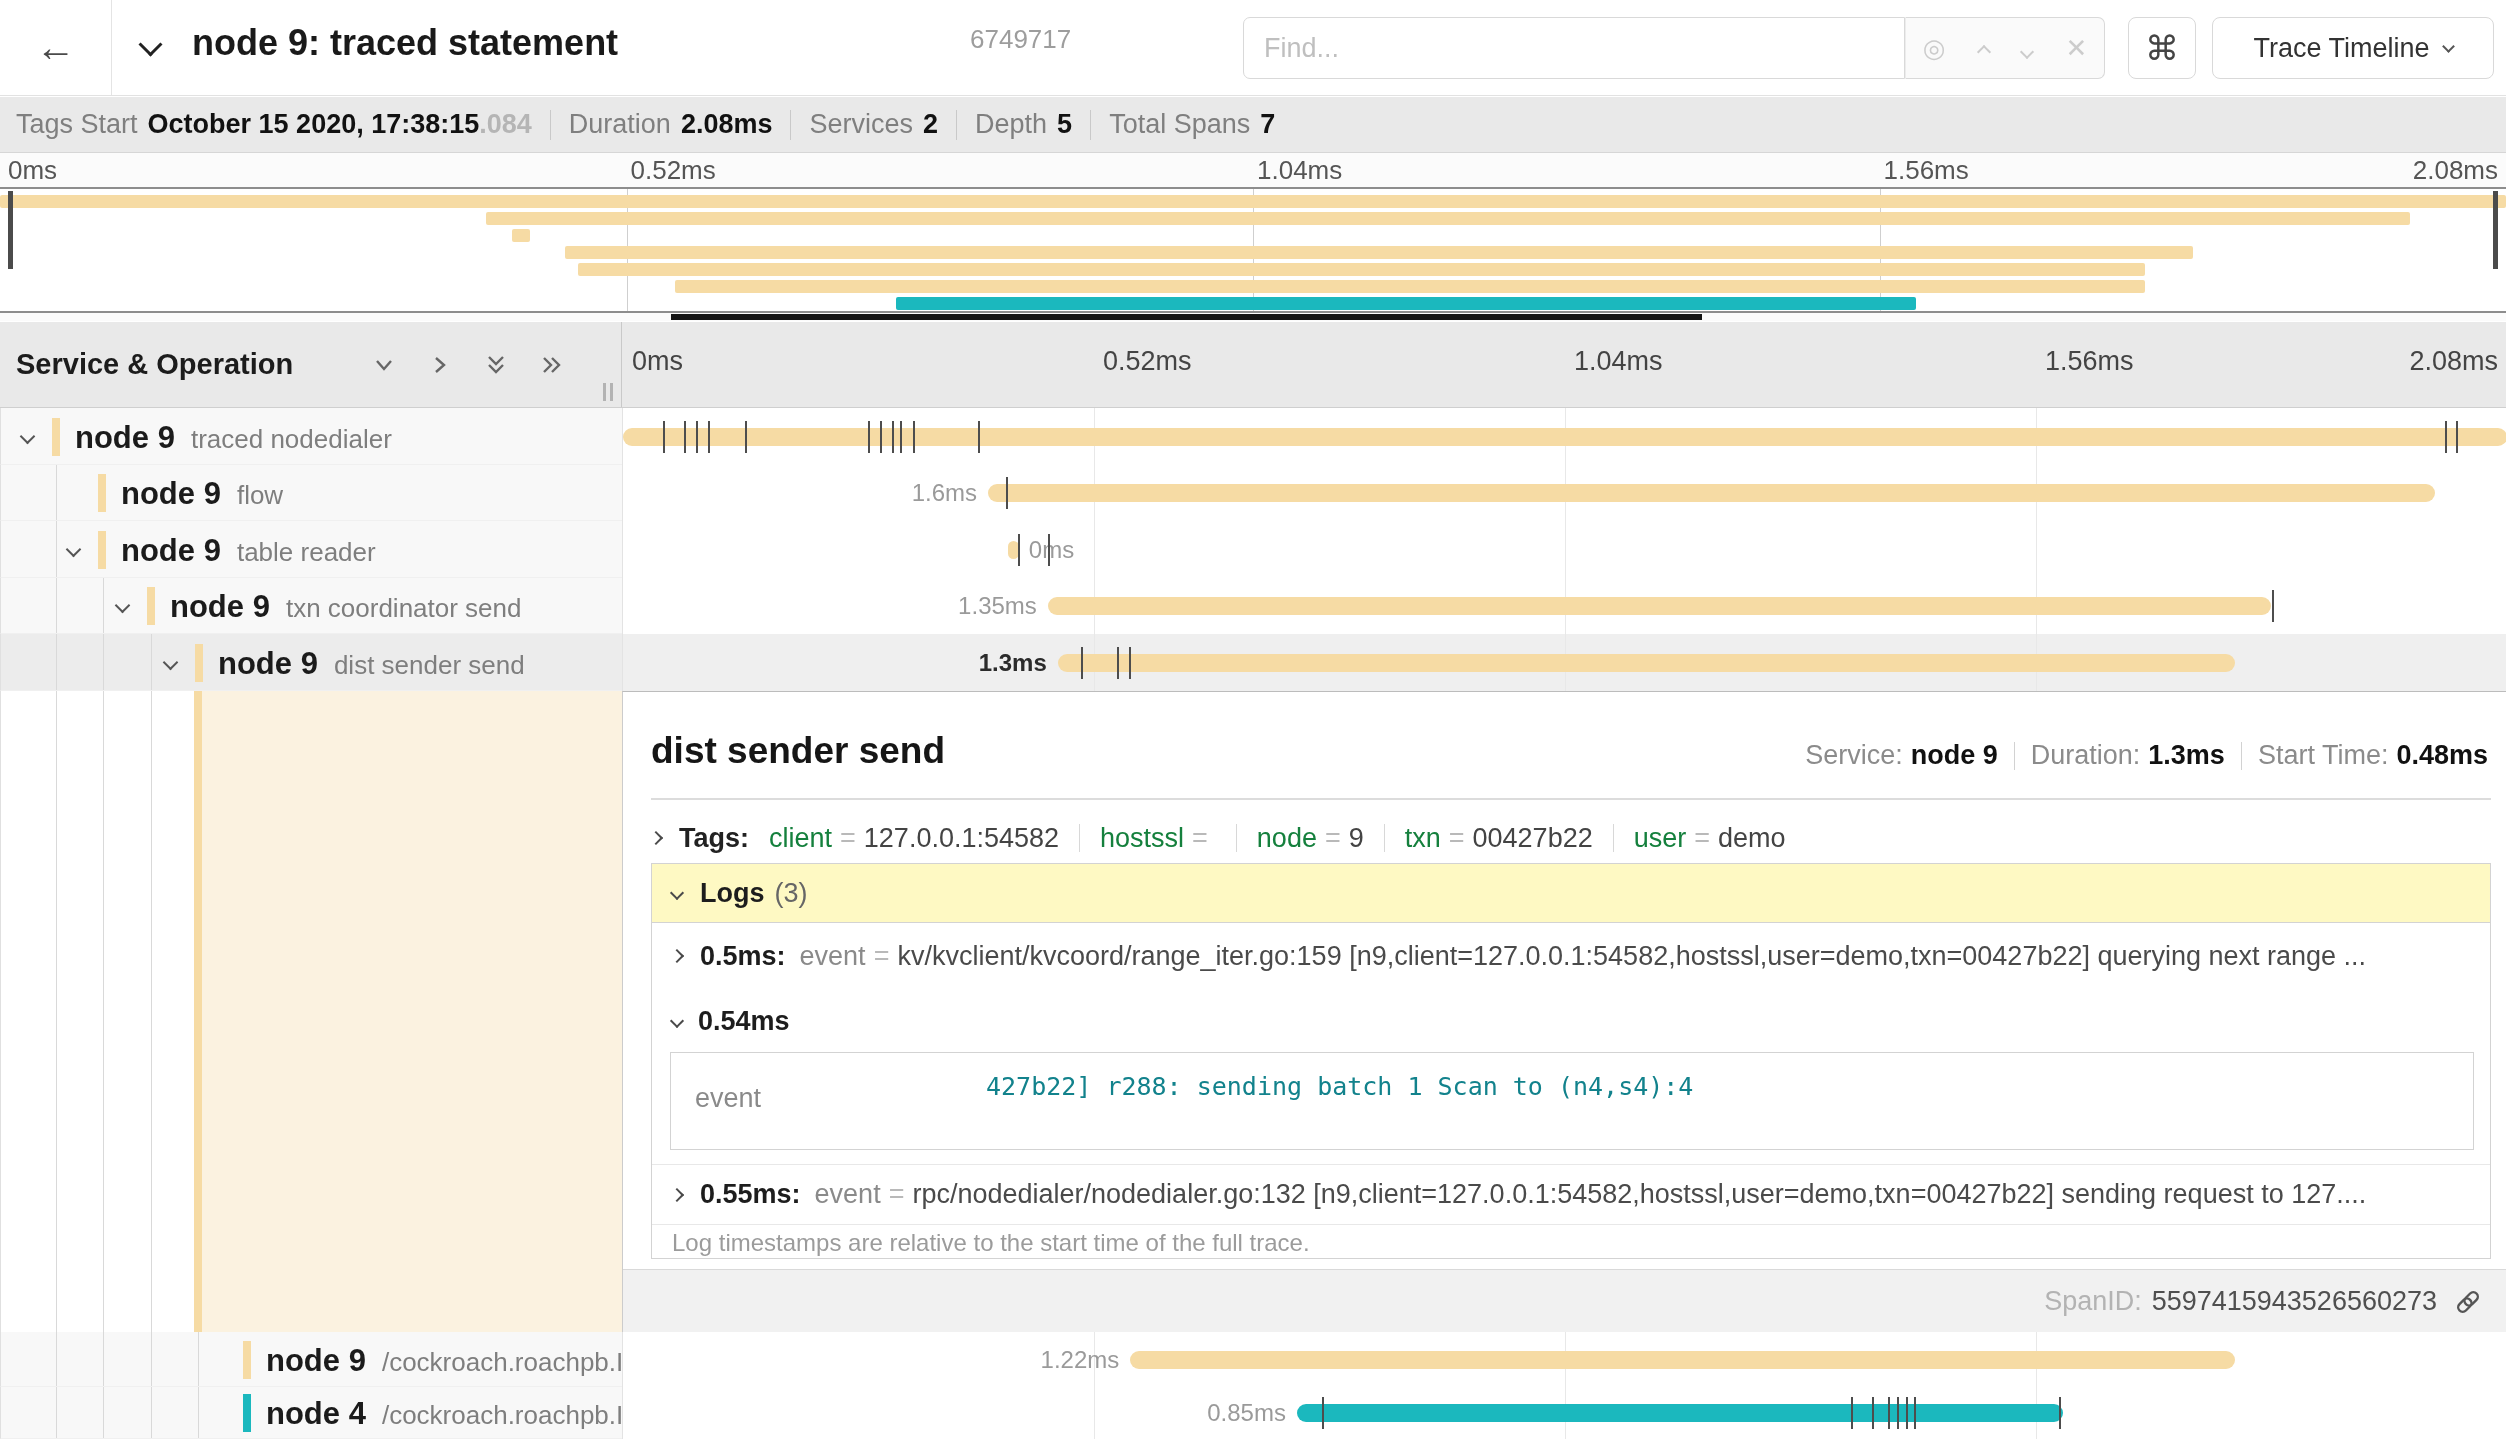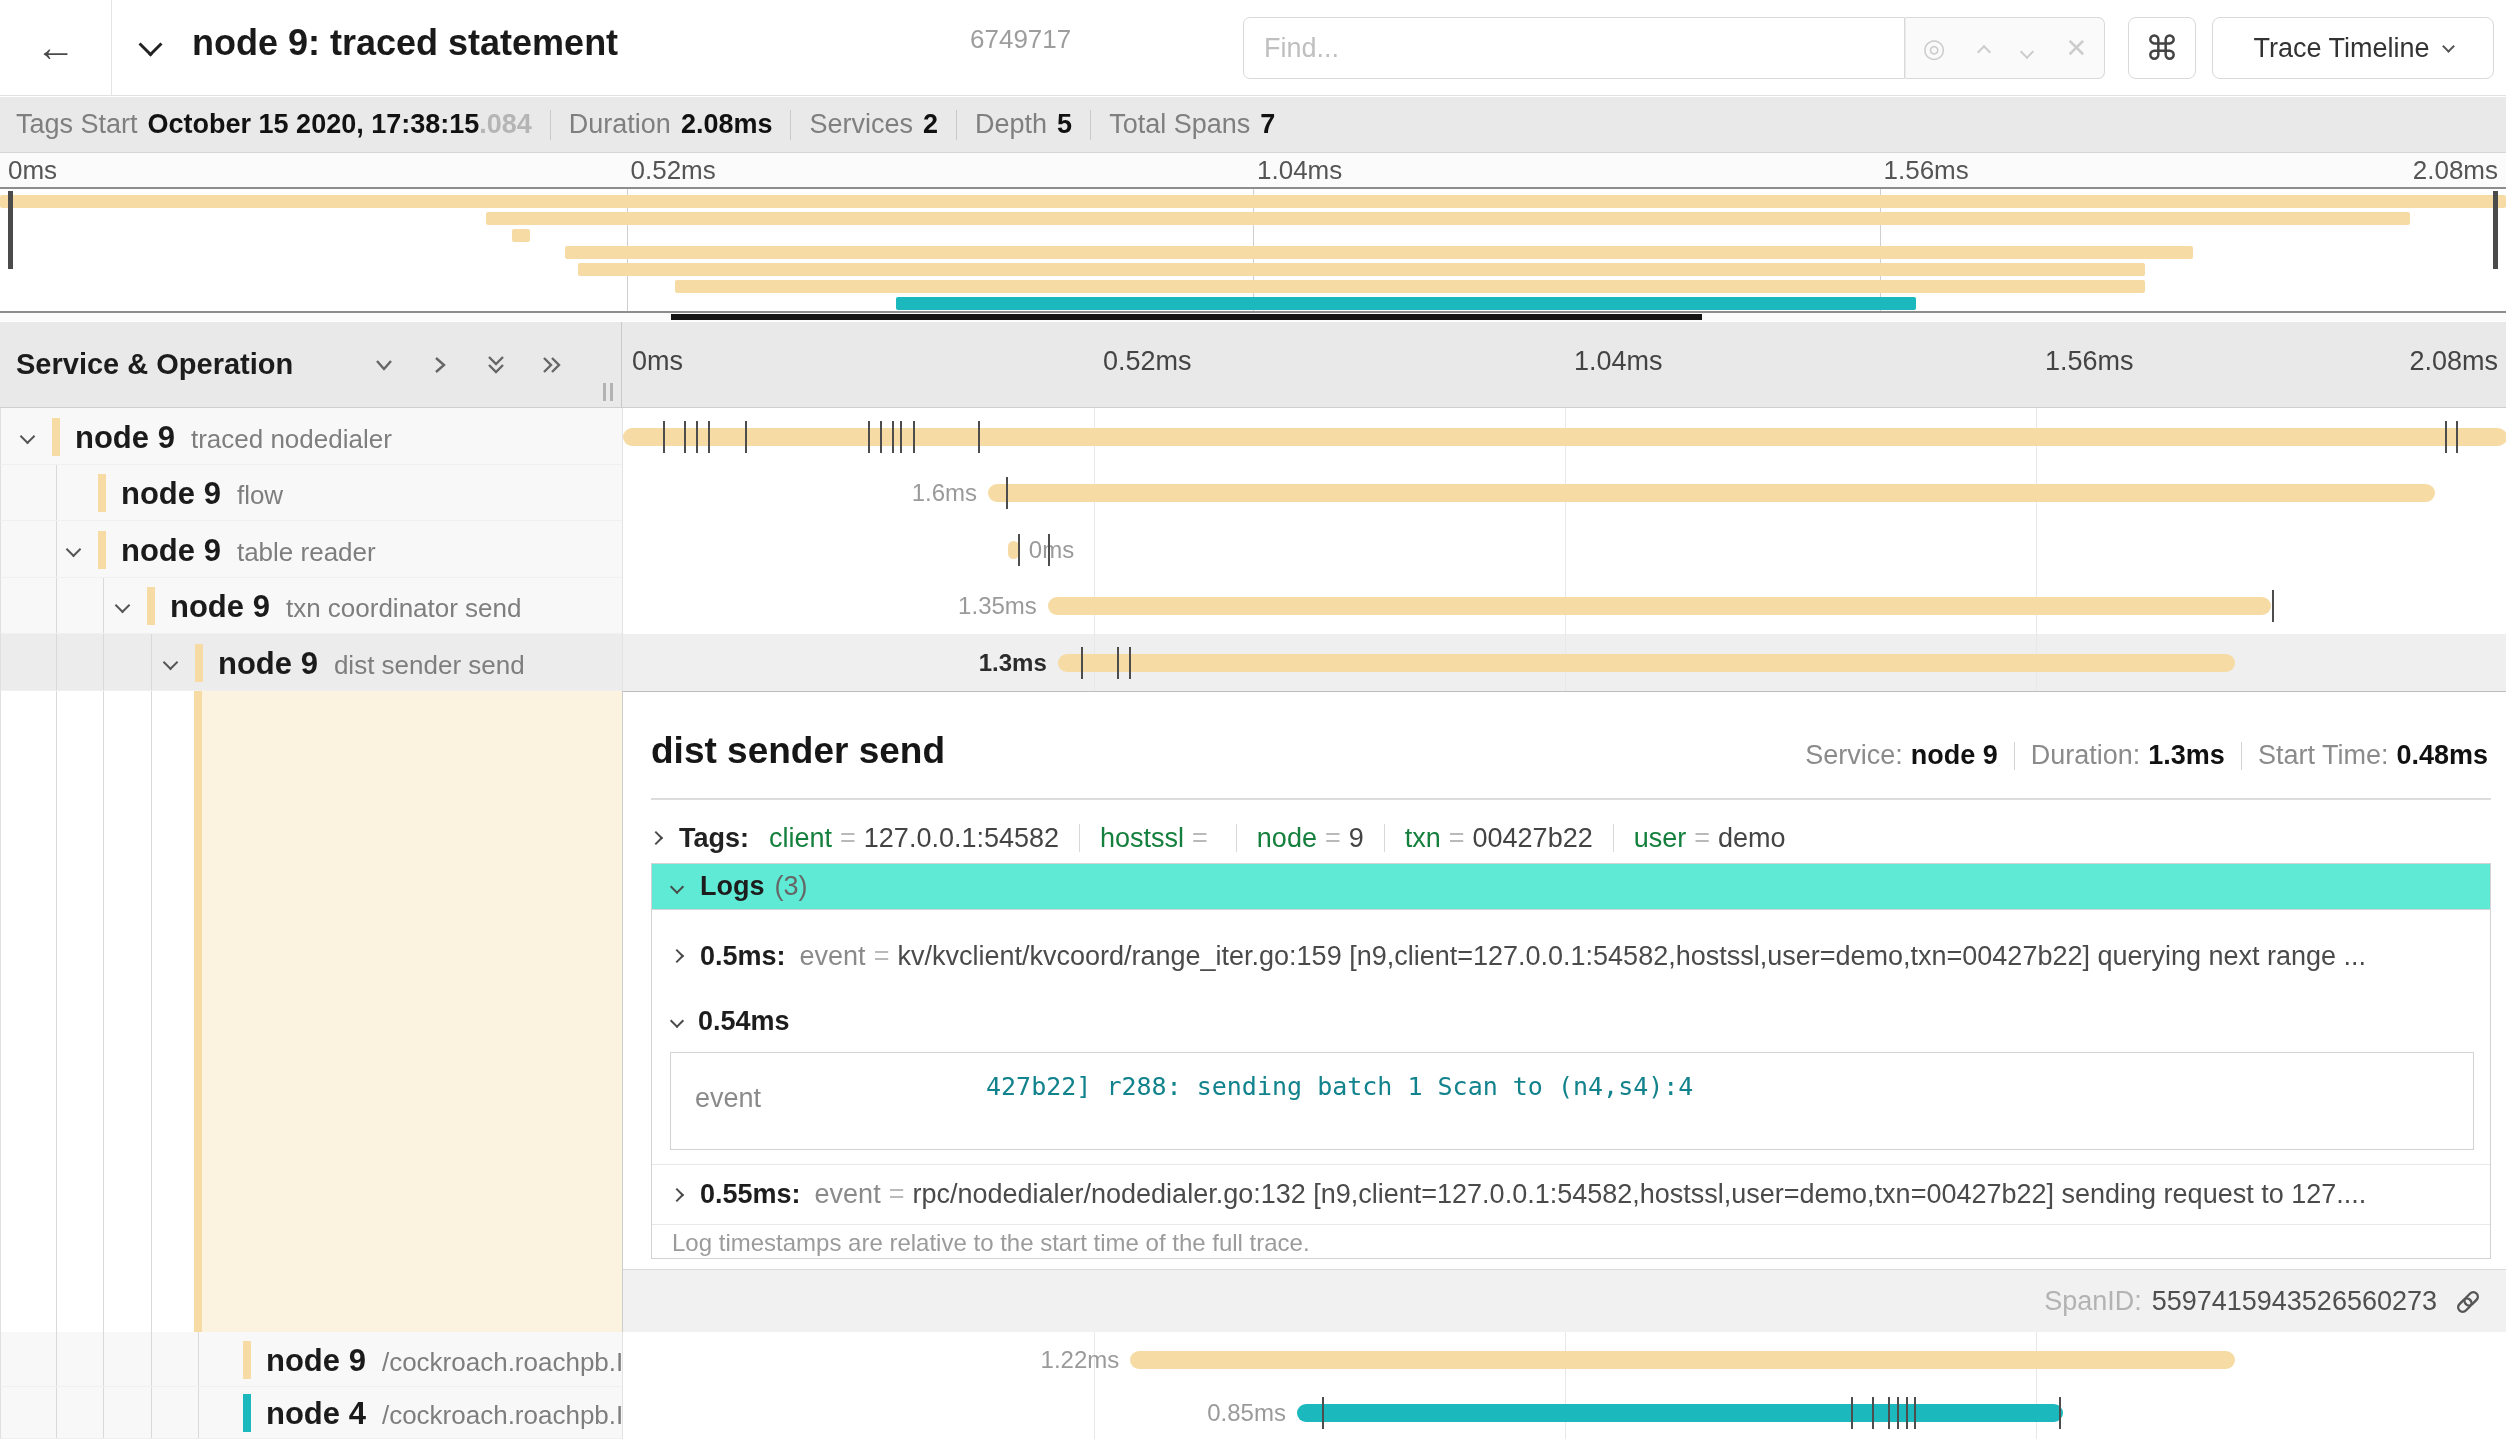--- a/index.html
+++ b/index.html
@@ -114,21 +114,21 @@
   #d-tags { position:absolute; left:28px; top:124px; height:44px; display:flex; align-items:center;
     font-size:27px; cursor:pointer; }
   #d-tags .chev { margin-right:18px; }
   #d-tags .tlabel { font-weight:bold; color:#222; margin-right:20px; }
   .tag { display:flex; align-items:baseline; }
   .tag .k { color:#15803d; } .tag .eq { color:#b9b9b9; margin:0 8px; } .tag .v { color:#444; }
   .tag-sep { width:1px; height:28px; background:#d8d8d8; margin:0 20px; }
 
   #logs-box { position:absolute; left:28px; top:171px; width:1840px; height:396px;
     border:1px solid #d3d3d3; background:#fff; }
-  #logs-head { height:46px; background:#5eead4; border-bottom:1px solid #d3d3d3;
+  #logs-head { height:59px; background:#fef9c3; border-bottom:1px solid #d3d3d3;
     display:flex; align-items:center; padding-left:20px; font-size:27px; cursor:pointer; }
   #logs-head .chev { margin-right:18px; }
   #logs-head .b { font-weight:bold; color:#1d1d1d; margin-right:10px; }
   #logs-head .c { color:#666; }
   .log-row { position:absolute; left:0; width:100%; display:flex; align-items:center;
     padding-left:20px; font-size:27px; white-space:nowrap; overflow:hidden; cursor:pointer; }
   .log-row .chev { margin-right:18px; flex:none; }
   .log-time { font-weight:bold; color:#1d1d1d; margin-right:14px; }
   .log-k { color:#8a8a8a; } .log-eq { color:#b9b9b9; margin:0 8px; } .log-v { color:#4a4a4a; }
   #log1 { top:62px; height:60px; }

